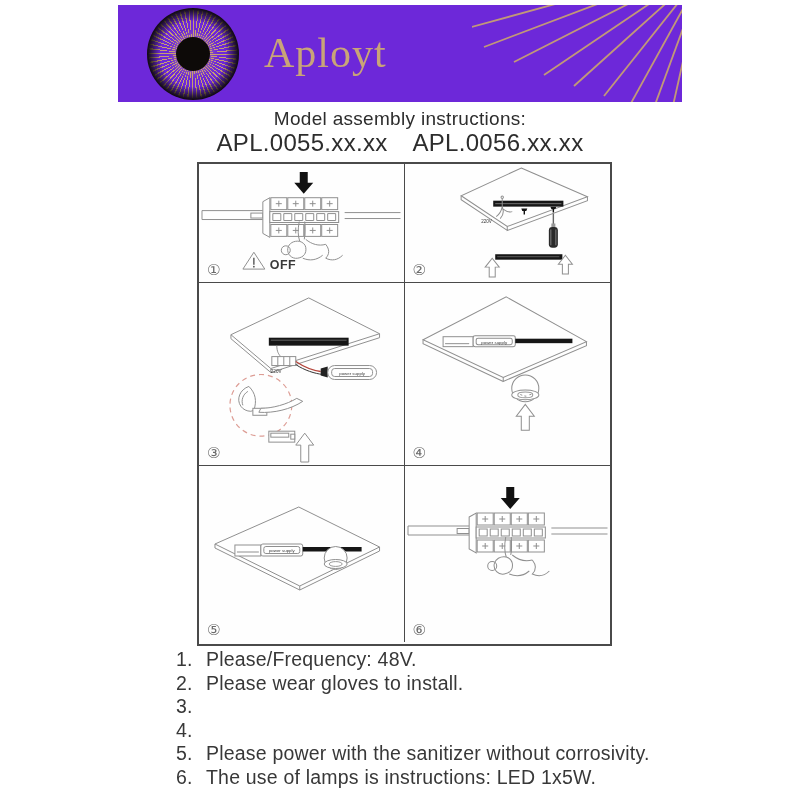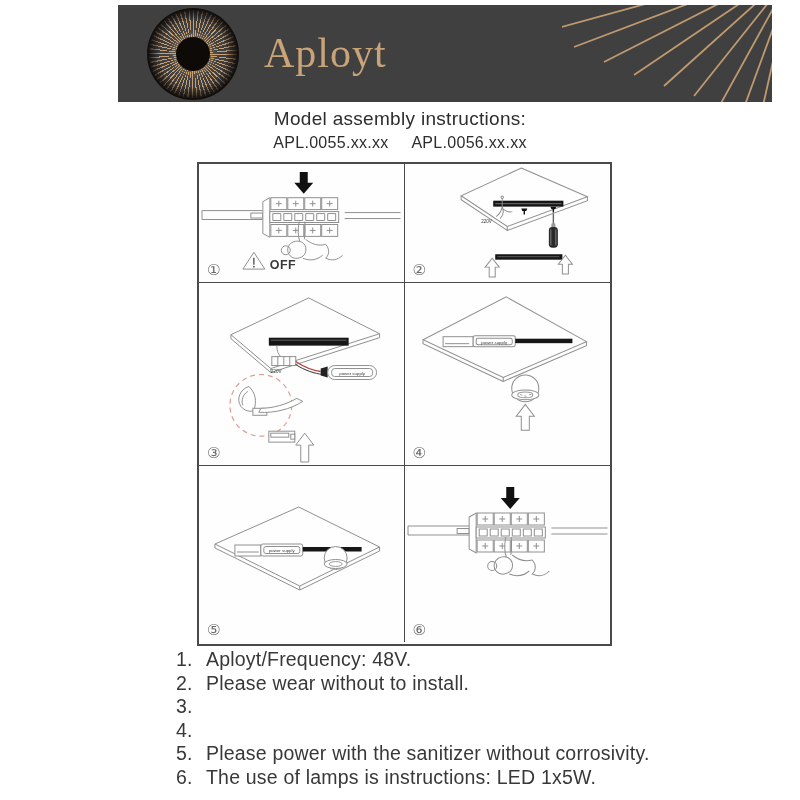--- a/index.html
+++ b/index.html
@@ -1,36 +1,36 @@
 <!DOCTYPE html>
 <html><head>
 <meta charset="utf-8">
 <style>
   html,body { margin:0; padding:0; background:#ffffff; }
   .page { position:relative; width:800px; height:800px; background:#ffffff; overflow:hidden;
           font-family:"Liberation Sans", sans-serif; }
 
   
-  .banner { position:absolute; left:118px; top:5px; width:654px; height:97px;
-            background:#404040; overflow:hidden; }
+  .banner { position:absolute; left:118px; top:5px; width:564px; height:97px;
+            background:#6d28d9; overflow:hidden; }
   .sunburst { position:absolute; left:31px; top:5px; width:88px; height:88px; border-radius:50%;
               background:repeating-conic-gradient(#c79f72 0deg 1.8deg, rgba(0,0,0,0) 1.8deg 6deg); }
   .sunburst::before { content:""; position:absolute; inset:-2px; border-radius:50%;
               background:radial-gradient(circle, rgba(13,10,8,0) 0 50%, #0d0a08 71%); }
   .sunburst::after { content:""; position:absolute; inset:27px; border-radius:50%; background:#0d0a08;
               box-shadow:0 0 7px 3px rgba(205,166,120,0.45); }
   .brand { position:absolute; left:146px; top:24px; font-family:"Liberation Serif", serif;
            font-size:42px; font-weight:400; letter-spacing:1px; color:#c9a478; }
   .corner-rays { position:absolute; right:0; top:0; }
 
   
   .title-block { position:absolute; left:0; top:107px; width:800px; text-align:center;
                  color:#2d2d2d; letter-spacing:.3px; }
   .title-line1 { font-size:19px; line-height:24px; }
-  .title-line2 { font-size:16px; line-height:24px; }
+  .title-line2 { font-size:24px; line-height:24px; }
   .title-line2 .model-code { margin:0 9px; }
 
   
   .grid { position:absolute; left:197px; top:162px; width:411px; height:480px;
           display:grid; grid-template-columns:1fr 1fr; grid-template-rows:119px 183px 176px;
           border:2px solid #4a4a4a; background:#fefefe; }
   .cell { position:relative; }
   .cell.br { border-right:1.6px solid #4a4a4a; }
   .cell.bb { border-bottom:1.6px solid #4a4a4a; }
   .cell svg.diagram { position:absolute; left:0; top:0; width:100%; height:100%; }
@@ -287,25 +287,25 @@
           <path d="M127,94 c4,5 4,10 0,14 c6,3 12,2 17,-3"></path>
         </g>
       </svg>
       <span class="panel-num">⑥</span>
     </div>
   </div>
 
   <div class="instructions">
     <div class="inst-row">
       <span class="inst-num">1.</span>
-      <span class="inst-text">Aployt/Frequency: 48V.</span>
+      <span class="inst-text">Please/Frequency: 48V.</span>
     </div>
     <div class="inst-row">
       <span class="inst-num">2.</span>
-      <span class="inst-text">Please wear without to install.</span>
+      <span class="inst-text">Please wear gloves to install.</span>
     </div>
     <div class="inst-row">
       <span class="inst-num">3.</span>
     </div>
     <div class="inst-row">
       <span class="inst-num">4.</span>
     </div>
     <div class="inst-row">
       <span class="inst-num">5.</span>
       <span class="inst-text">Please power with the sanitizer without corrosivity.</span>

